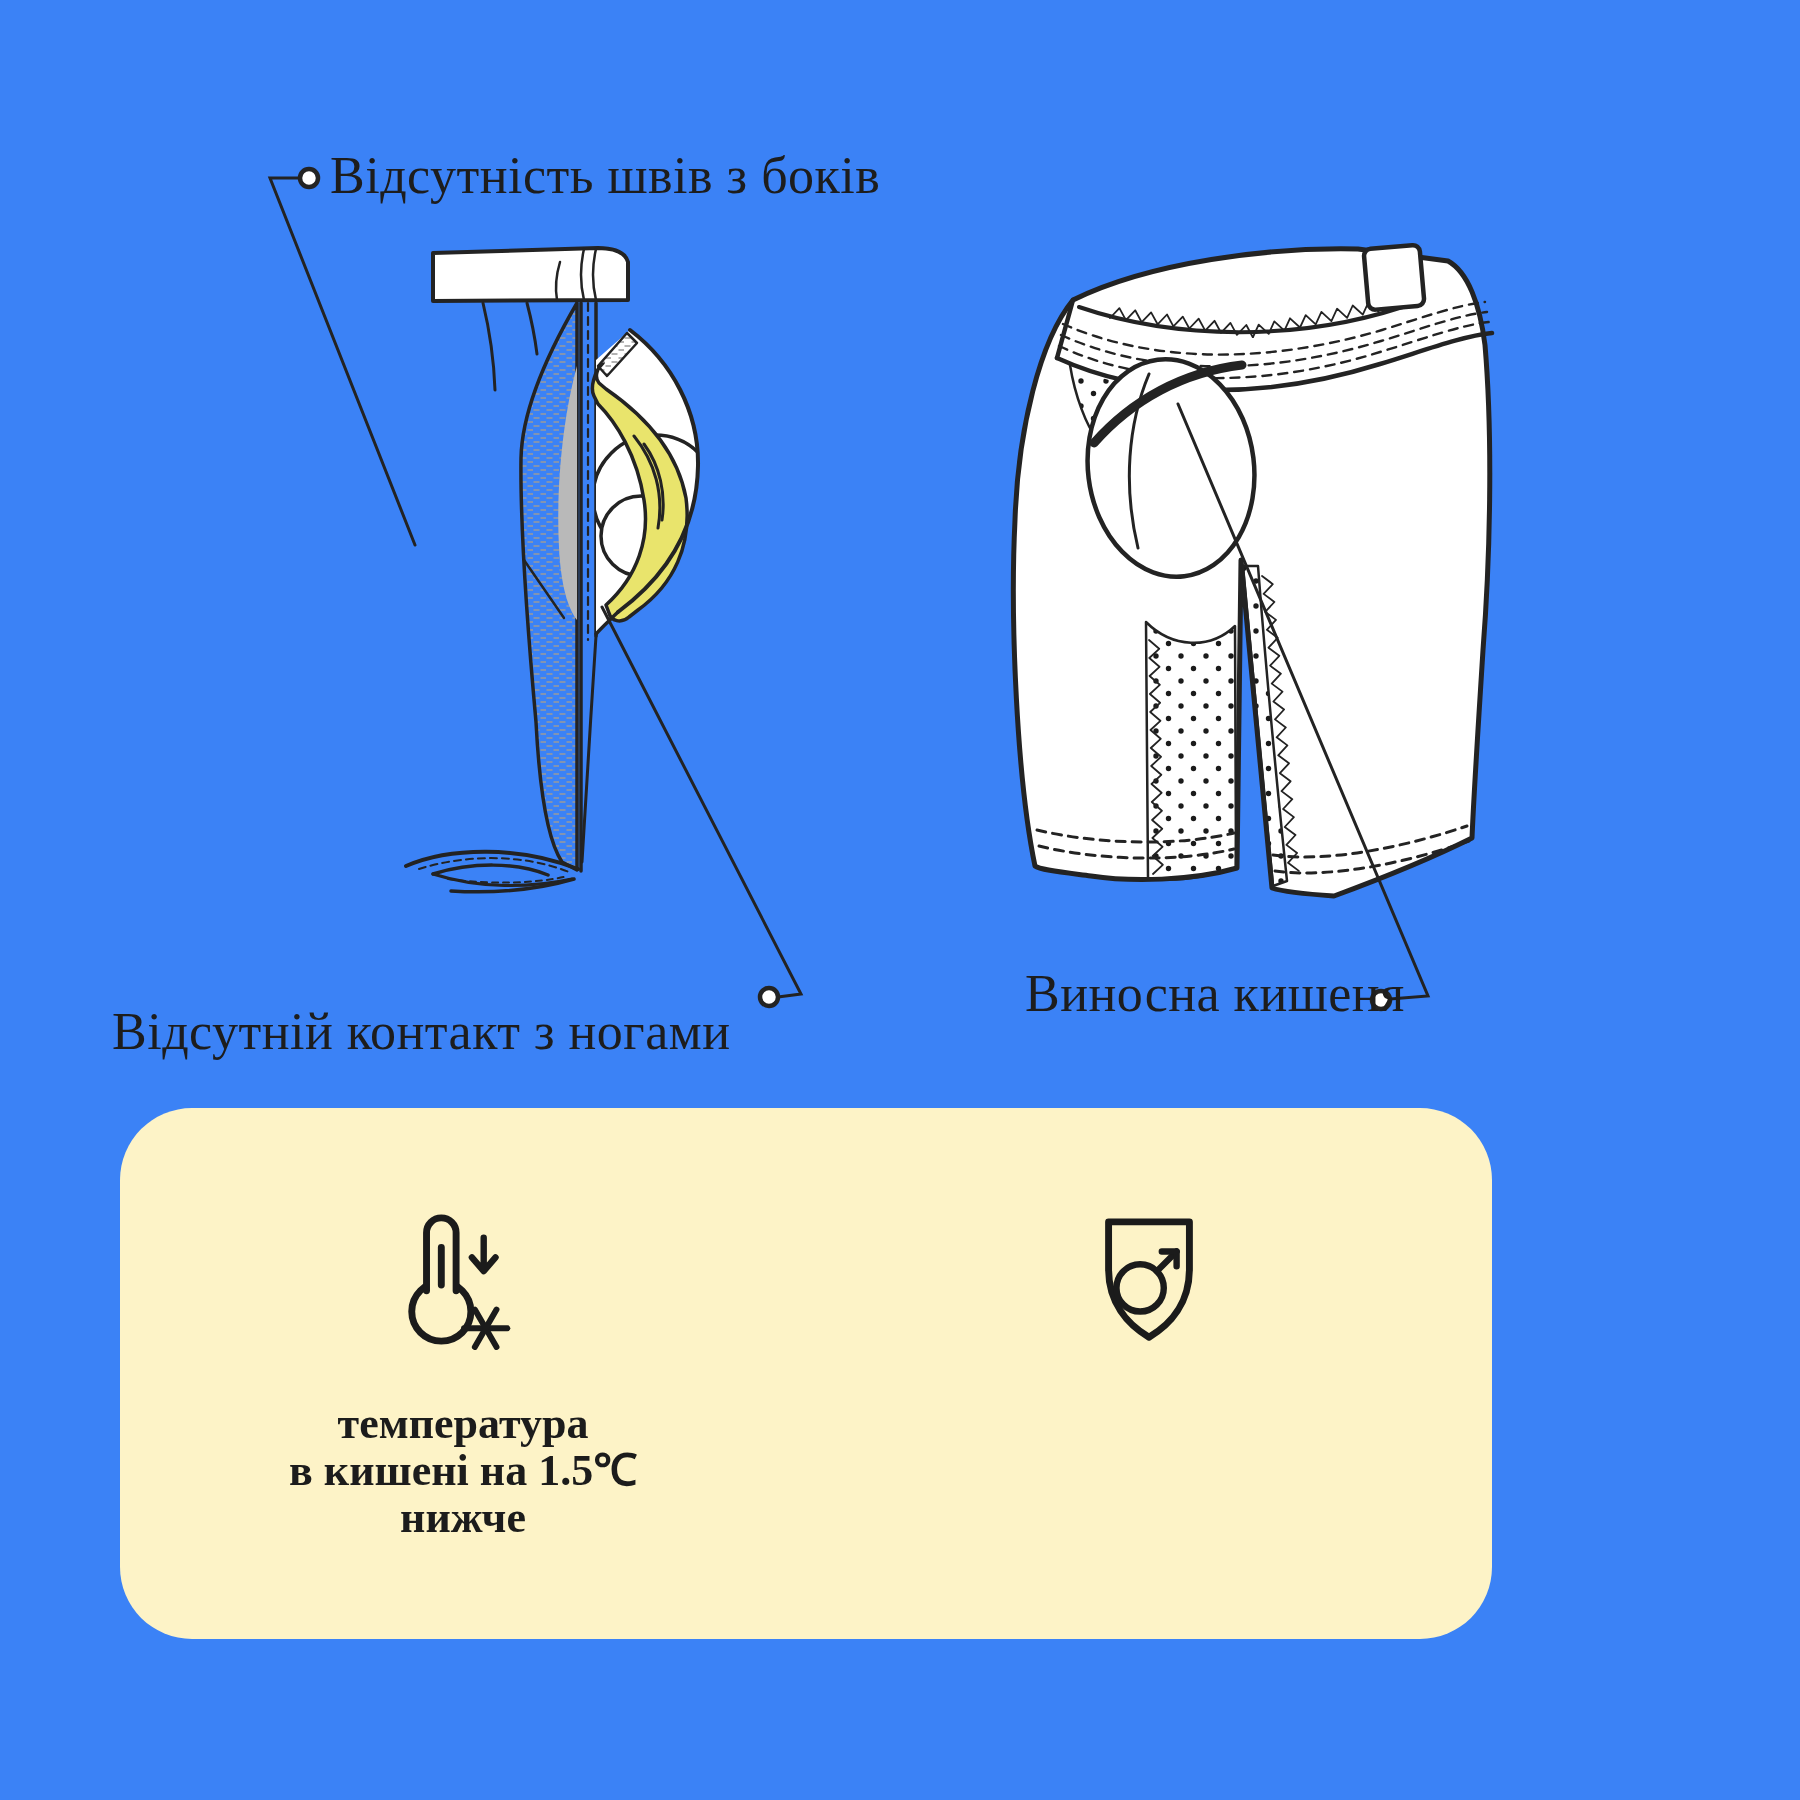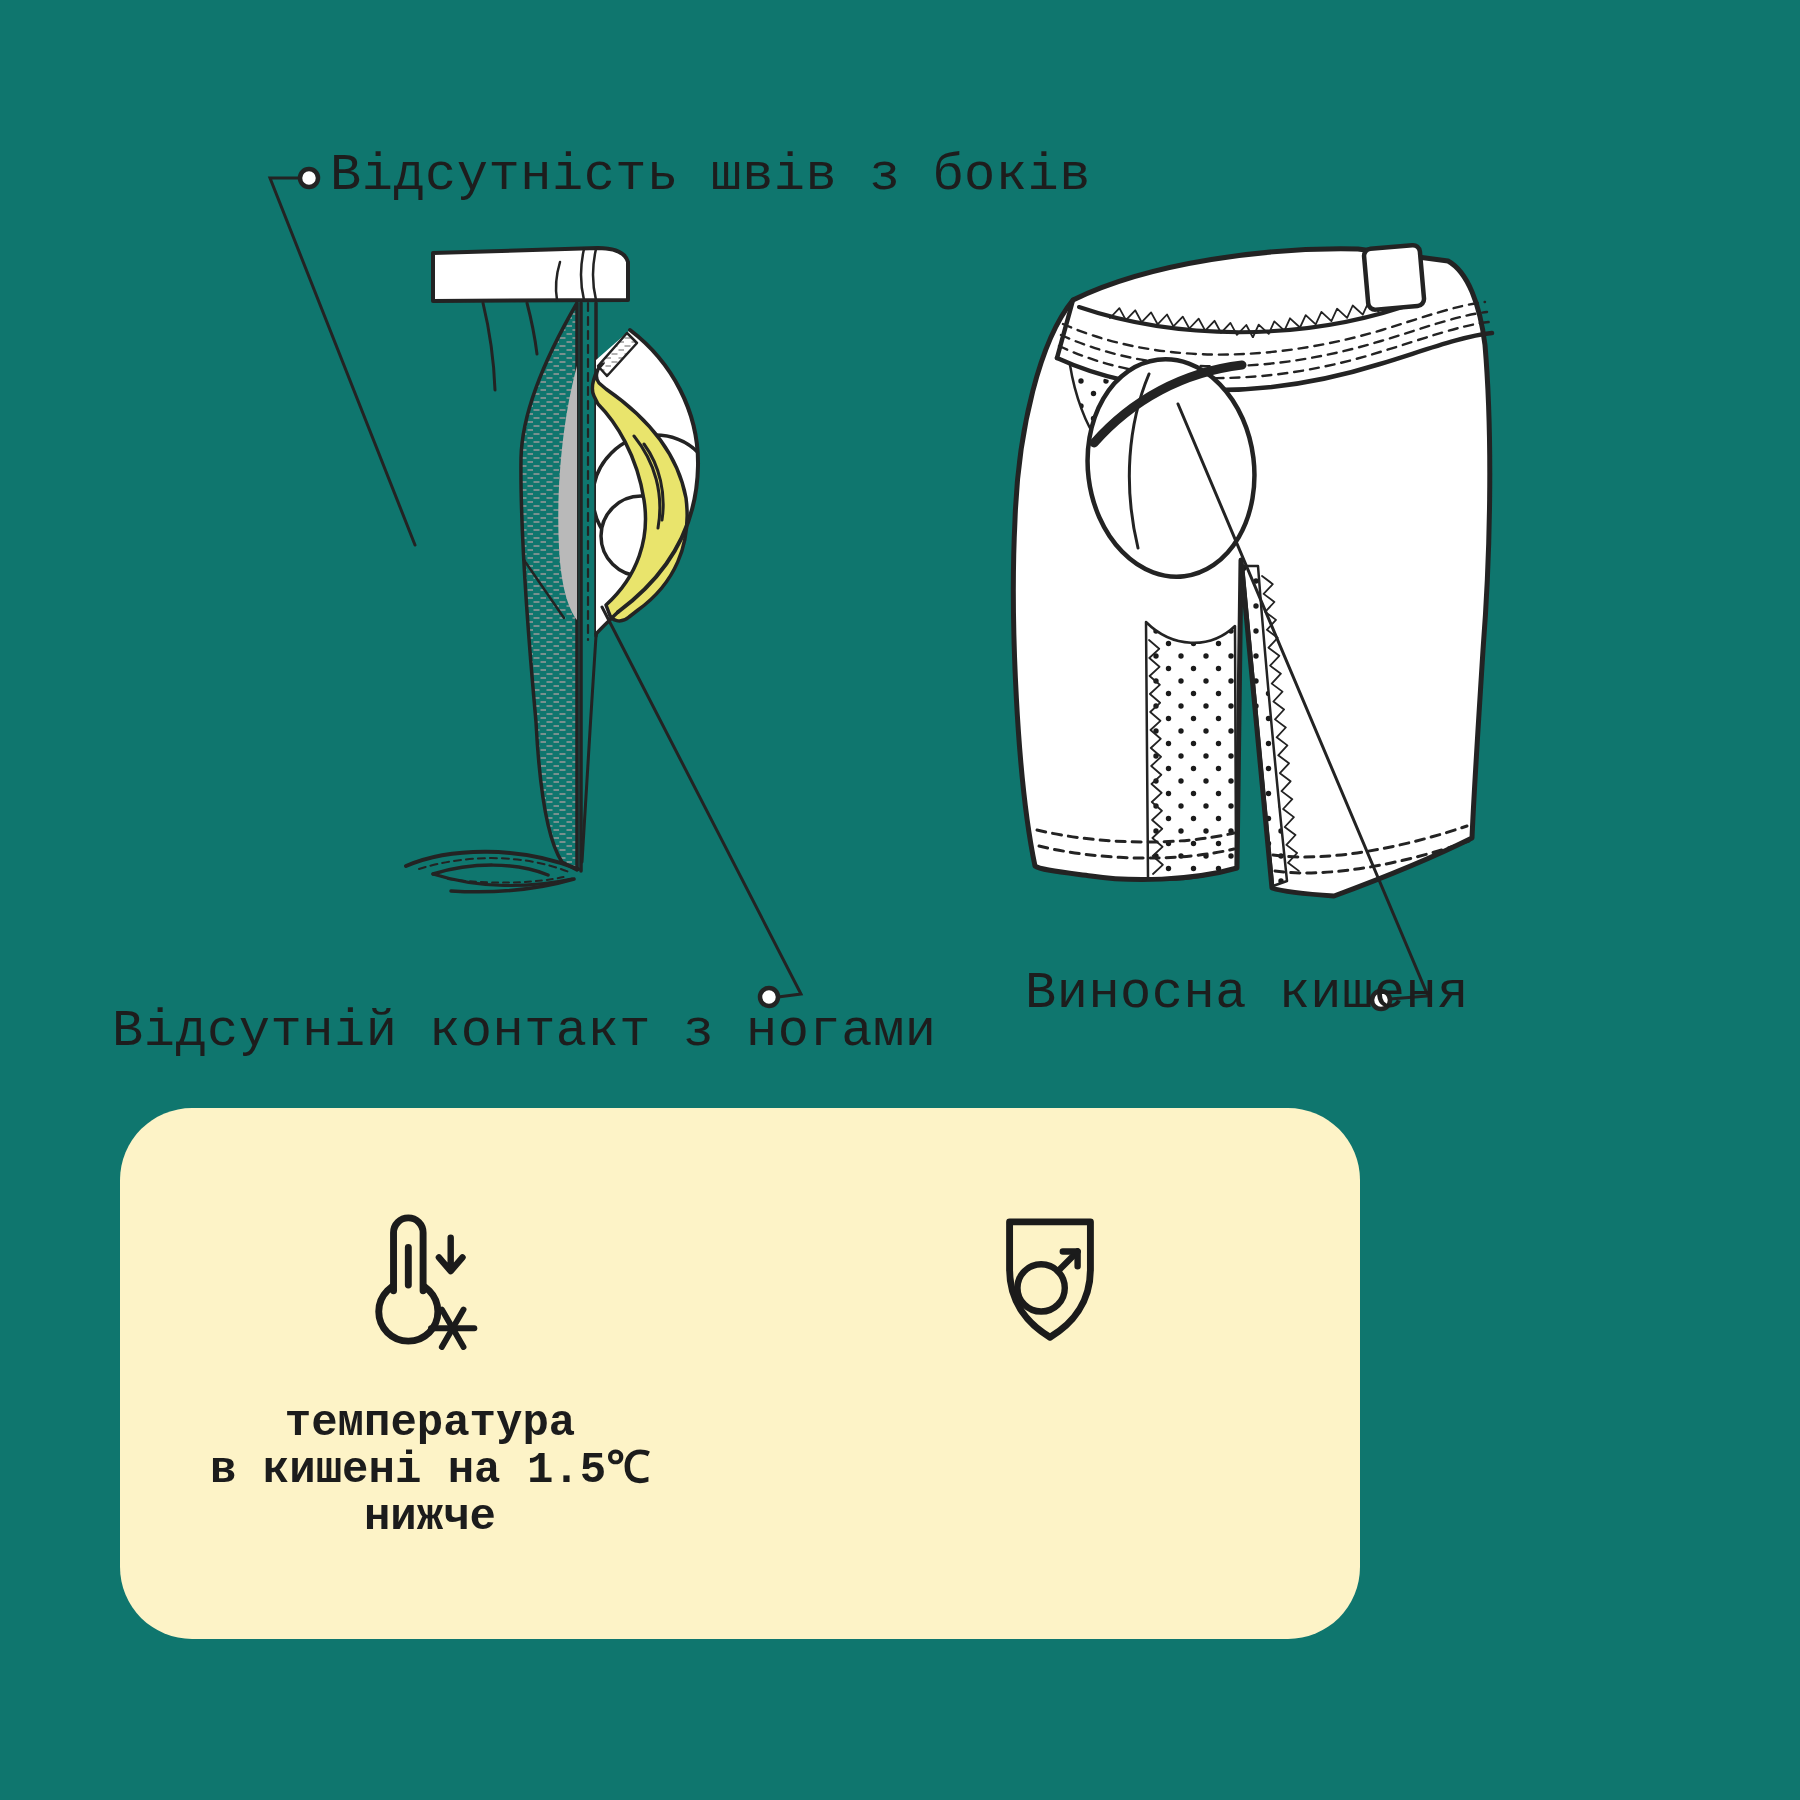--- a/index.html
+++ b/index.html
@@ -1,23 +1,23 @@
 <!DOCTYPE html>
 <html><head>
 <meta charset="utf-8">
 <style>
   html,body{margin:0;padding:0;background:#ffffff;}
-  #canvas{position:relative;width:1800px;height:1800px;background:#0f766e;overflow:hidden;
-          font-family:Liberation Mono, monospace;color:#1d1d1d;}
+  #canvas{position:relative;width:1800px;height:1800px;background:#3b82f6;overflow:hidden;
+          font-family:Liberation Serif, serif;color:#1d1d1d;}
   #art{position:absolute;left:0;top:0;}
   .callout{position:absolute;font-size:52px;font-weight:400;letter-spacing:.5px;color:#1d1d1d;white-space:nowrap;}
   #label-top{left:330px;top:146px;}
   #label-bottom-left{left:112px;top:962px;margin-top:40px;}
   #label-bottom-right{left:1025px;top:964px;}
-  #features-panel{position:absolute;left:120px;top:1108px;width:1240px;height:531px;
+  #features-panel{position:absolute;left:120px;top:1108px;width:1372px;height:531px;
                   background:#fdf3c7;border-radius:72px;display:flex;align-items:flex-start;
                   padding-top:104px;box-sizing:border-box;}
   .feature{flex:1 1 0;display:flex;flex-direction:column;align-items:center;}
   .feature-icon{height:138px;margin-bottom:50px;display:flex;align-items:center;justify-content:center;}
   .feature-icon svg{display:block;}
   .feature-text{font-size:44px;line-height:47px;font-weight:700;text-align:center;white-space:pre-line;color:#1c1c1c;}
 </style>
 </head>
 <body>
 

